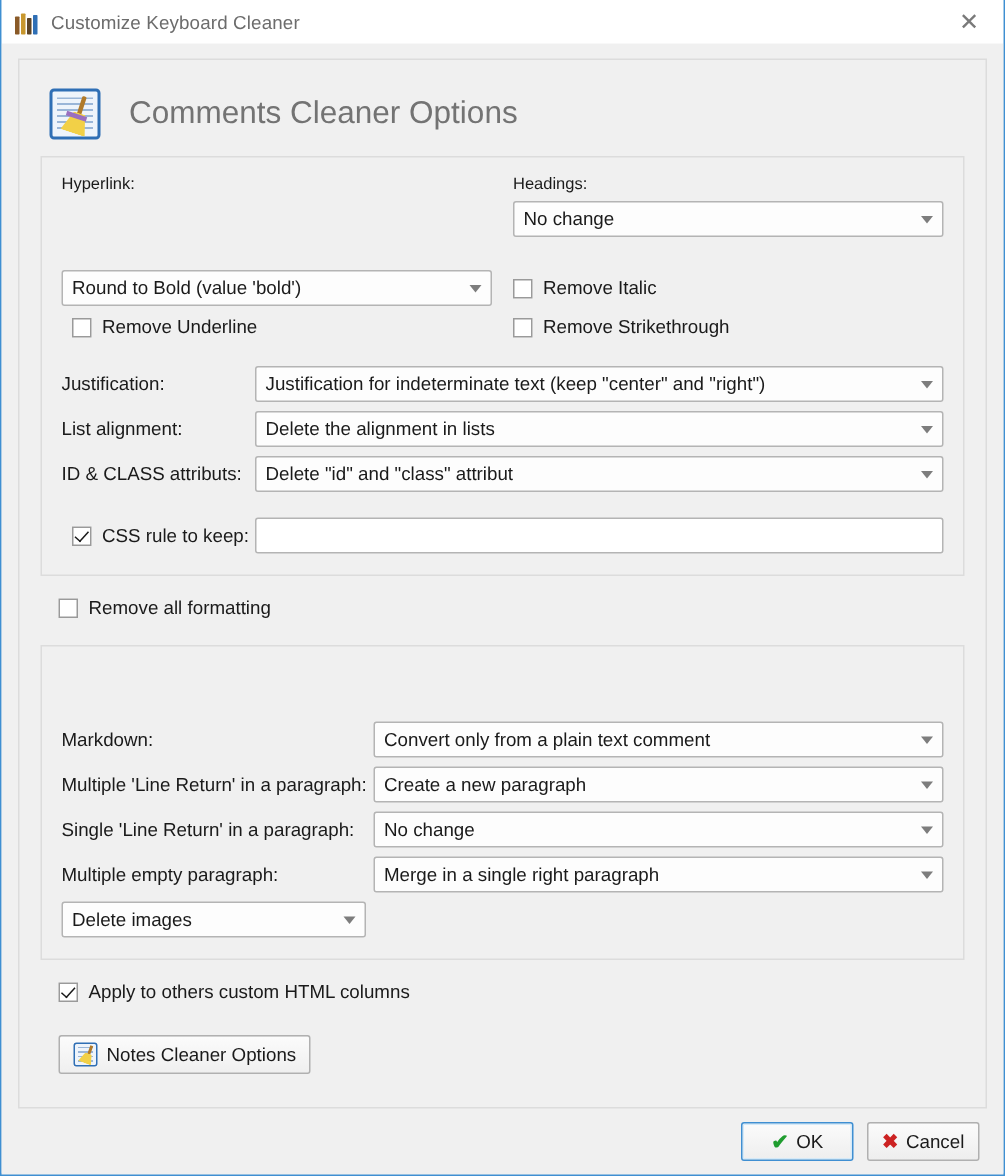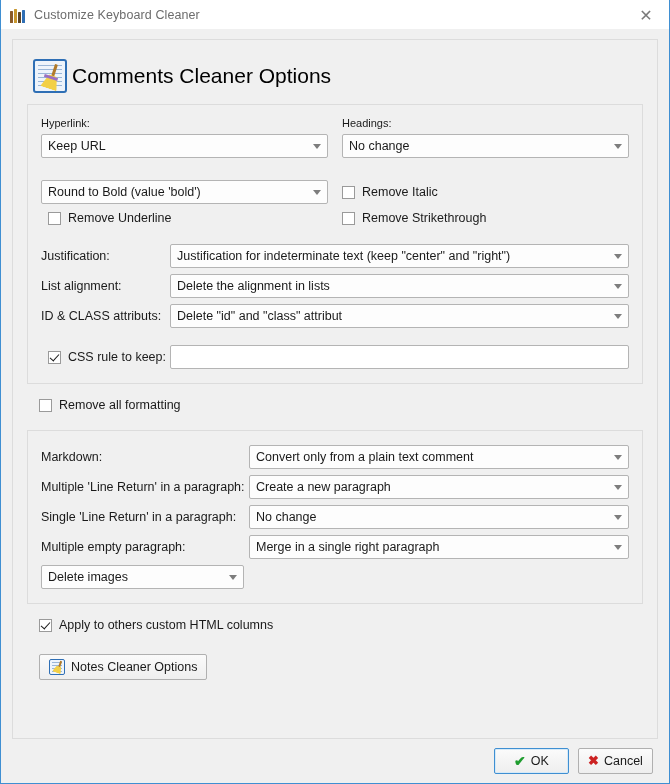--- a/index.html
+++ b/index.html
@@ -87,22 +87,22 @@
   .hdr-icon .broom-b {
     position: absolute; left: 7px; top: 14px; width: 17px; height: 14px;
     background: #f2d047; transform: rotate(18deg);
     clip-path: polygon(30% 0%, 75% 0%, 100% 100%, 0% 100%);
   }
   .hdr-icon .broom-band {
     position: absolute; left: 9px; top: 15px; width: 14px; height: 3px;
     background: #9a6fc0; transform: rotate(18deg);
   }
   #header .hdr-title {
-    margin-left: 5px;
-    font-size: 21px; color: #000000;
+    margin-left: 19px;
+    font-size: 21px; color: #737373;
   }
 
   
   .groupbox {
     border: 1px solid #dcdcdc;
     background: #f0f0f0;
     margin: 0 0 0 0;
   }
 
   
@@ -223,20 +223,21 @@
   }
 
   #removeall-row { margin: 14px 0 0 12px; }
 
   #gb-markdown { margin-top: 18px; padding: 14px 13px 14px 13px; }
   .md-grid {
     display: grid;
     grid-template-columns: 203px 1fr;
     row-gap: 6px; column-gap: 5px;
     align-items: center;
+    margin-top: 36px;
   }
 
   #apply-row { margin: 14px 0 0 12px; }
   #btnrow { margin: 22px 0 0 12px; display: flex; gap: 10px; }
 
   
   #footer {
     height: 43px;
     display: flex; align-items: center; justify-content: flex-end;
     gap: 9px;
@@ -283,24 +284,20 @@
           <span class="broom-band"></span>
       </div>
       <div class="hdr-title">Comments Cleaner Options</div>
     </div>
 
     <div class="groupbox" id="gb-format">
 
       <div class="row2col">
         <div class="col">
           <div class="fieldlabel">Hyperlink:</div>
-          <div class="combo">
-            <span class="cv">Keep URL</span>
-            <span class="arrow"></span>
-          </div>
         </div>
         <div class="col">
           <div class="fieldlabel">Headings:</div>
           <div class="combo">
             <span class="cv">No change</span>
             <span class="arrow"></span>
           </div>
         </div>
       </div>
 

